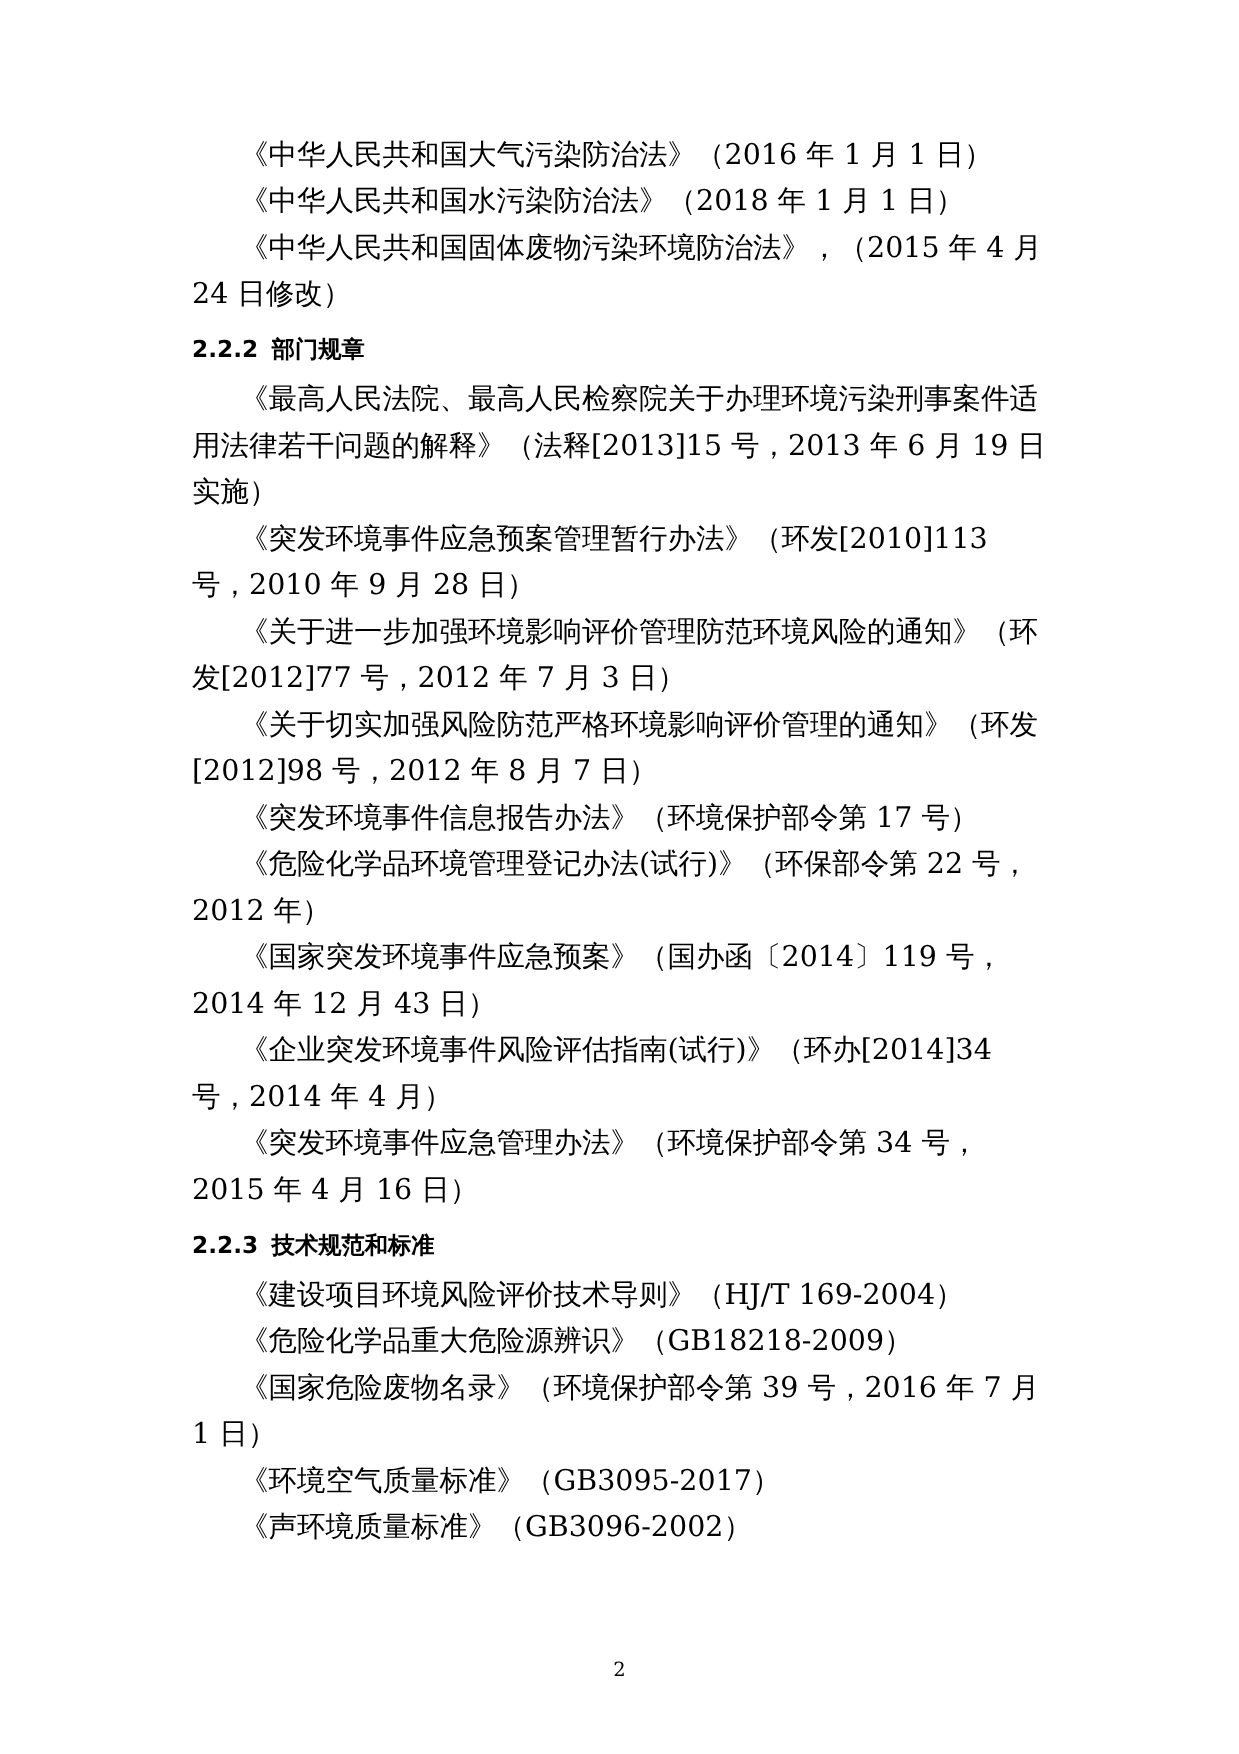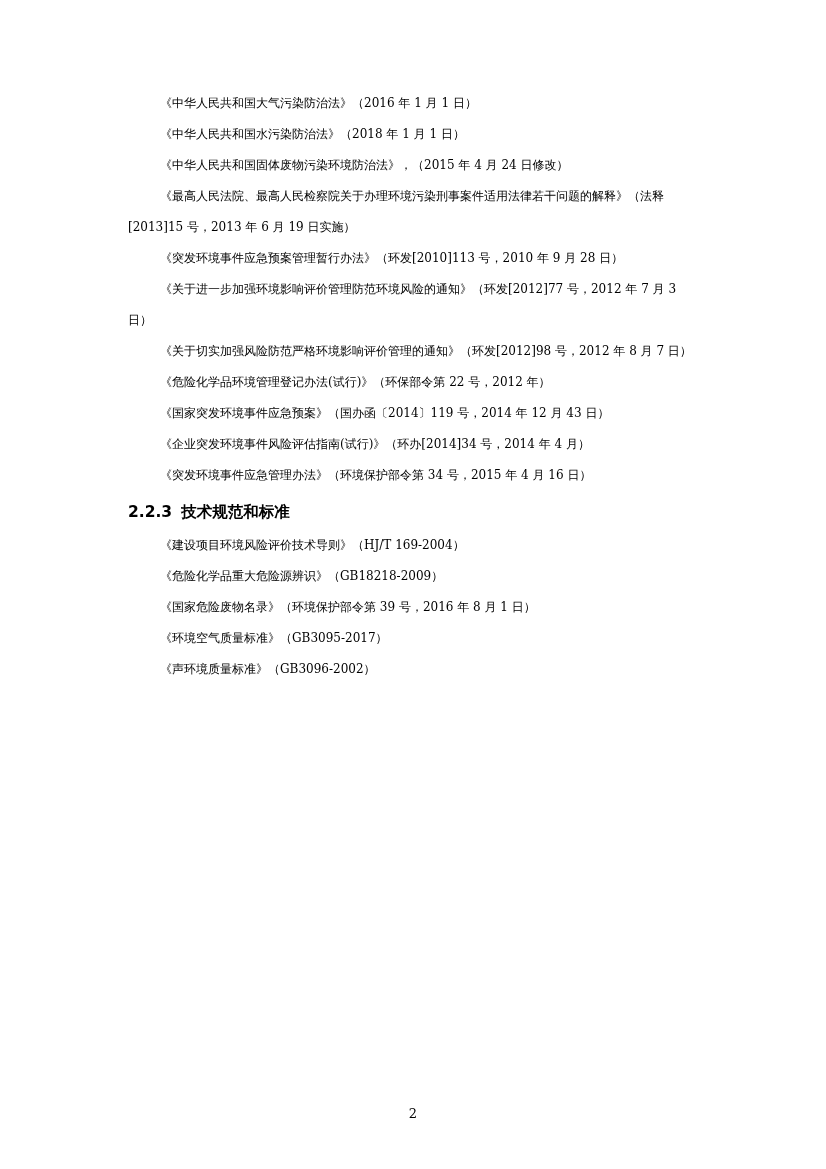--- a/index.html
+++ b/index.html
@@ -18,21 +18,21 @@
     position: absolute;
     top: 0; left: 0;
     width: 826px;
     height: 1169px;
     box-sizing: border-box;
     padding: 88px 128px 40px 128px;
   }
   .para {
     margin: 0;
     text-indent: 32px;
-    font-size: 12px;
+    font-size: 19px;
     line-height: 31px;
   }
   .heading {
     margin: 6px 0 2px 0;
     font-size: 15.5px;
     line-height: 31px;
     font-weight: bold;
     font-family: "DejaVu Sans", "Liberation Sans", sans-serif;
     text-indent: 0;
   }
@@ -56,38 +56,42 @@
 <body>
 
 <div class="page">
 
   <div class="block">
     <p class="para">《中华人民共和国大气污染防治法》（2016 年 1 月 1 日）</p>
     <p class="para">《中华人民共和国水污染防治法》（2018 年 1 月 1 日）</p>
     <p class="para">《中华人民共和国固体废物污染环境防治法》，（2015 年 4 月 24 日修改）</p>
   </div>
 
+  <h3 class="heading">
+    <span class="hnum">2.2.2</span><span>部门规章</span>
+  </h3>
 
   <div class="block">
     <p class="para">《最高人民法院、最高人民检察院关于办理环境污染刑事案件适用法律若干问题的解释》（法释[2013]15 号，2013 年 6 月 19 日实施）</p>
     <p class="para">《突发环境事件应急预案管理暂行办法》（环发[2010]113 号，2010 年 9 月 28 日）</p>
     <p class="para">《关于进一步加强环境影响评价管理防范环境风险的通知》（环发[2012]77 号，2012 年 7 月 3 日）</p>
     <p class="para">《关于切实加强风险防范严格环境影响评价管理的通知》（环发[2012]98 号，2012 年 8 月 7 日）</p>
+    <p class="para">《突发环境事件信息报告办法》（环境保护部令第 17 号）</p>
     <p class="para">《危险化学品环境管理登记办法(试行)》（环保部令第 22 号，2012 年）</p>
     <p class="para">《国家突发环境事件应急预案》（国办函〔2014〕119 号，2014 年 12 月 43 日）</p>
     <p class="para">《企业突发环境事件风险评估指南(试行)》（环办[2014]34 号，2014 年 4 月）</p>
     <p class="para">《突发环境事件应急管理办法》（环境保护部令第 34 号，2015 年 4 月 16 日）</p>
   </div>
 
   <h3 class="heading">
     <span class="hnum">2.2.3</span><span>技术规范和标准</span>
   </h3>
 
   <div class="block">
     <p class="para">《建设项目环境风险评价技术导则》（HJ/T 169-2004）</p>
     <p class="para">《危险化学品重大危险源辨识》（GB18218-2009）</p>
-    <p class="para">《国家危险废物名录》（环境保护部令第 39 号，2016 年 8 月 1 日）</p>
+    <p class="para">《国家危险废物名录》（环境保护部令第 39 号，2016 年 7 月 1 日）</p>
     <p class="para">《环境空气质量标准》（GB3095-2017）</p>
     <p class="para">《声环境质量标准》（GB3096-2002）</p>
   </div>
 
   <div class="page-number">2</div>
 </div>
 
 </body></html>

